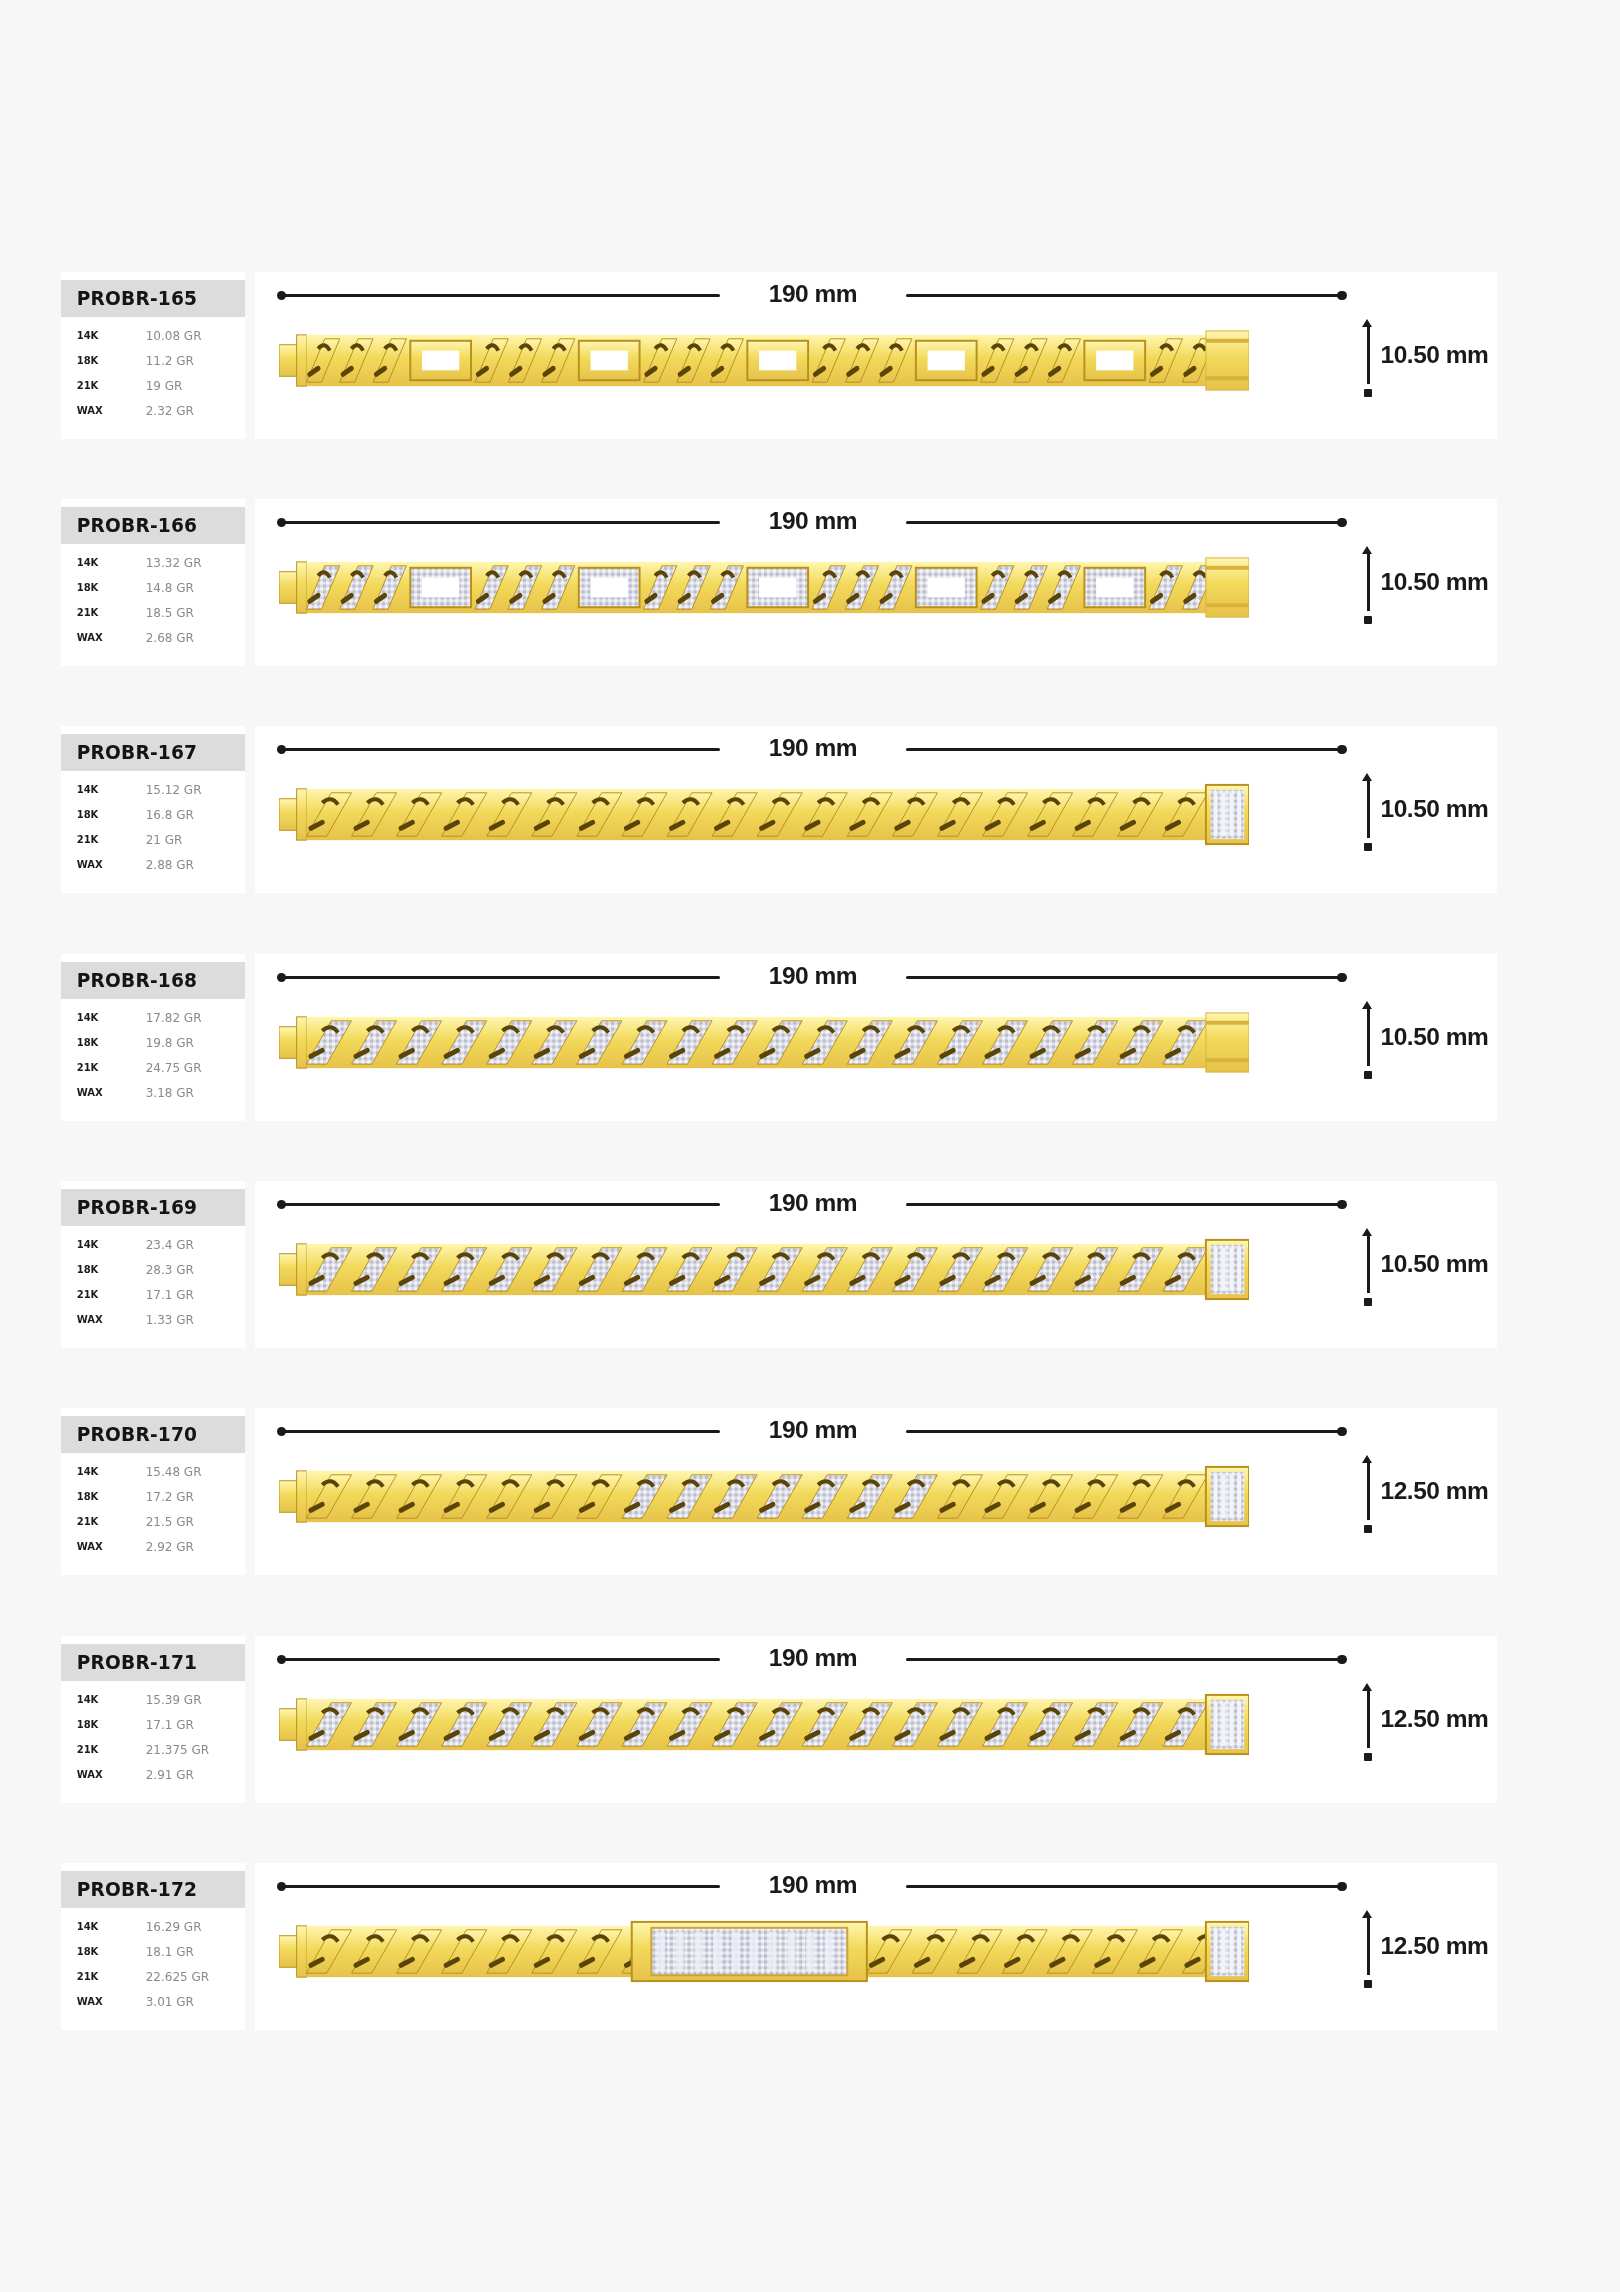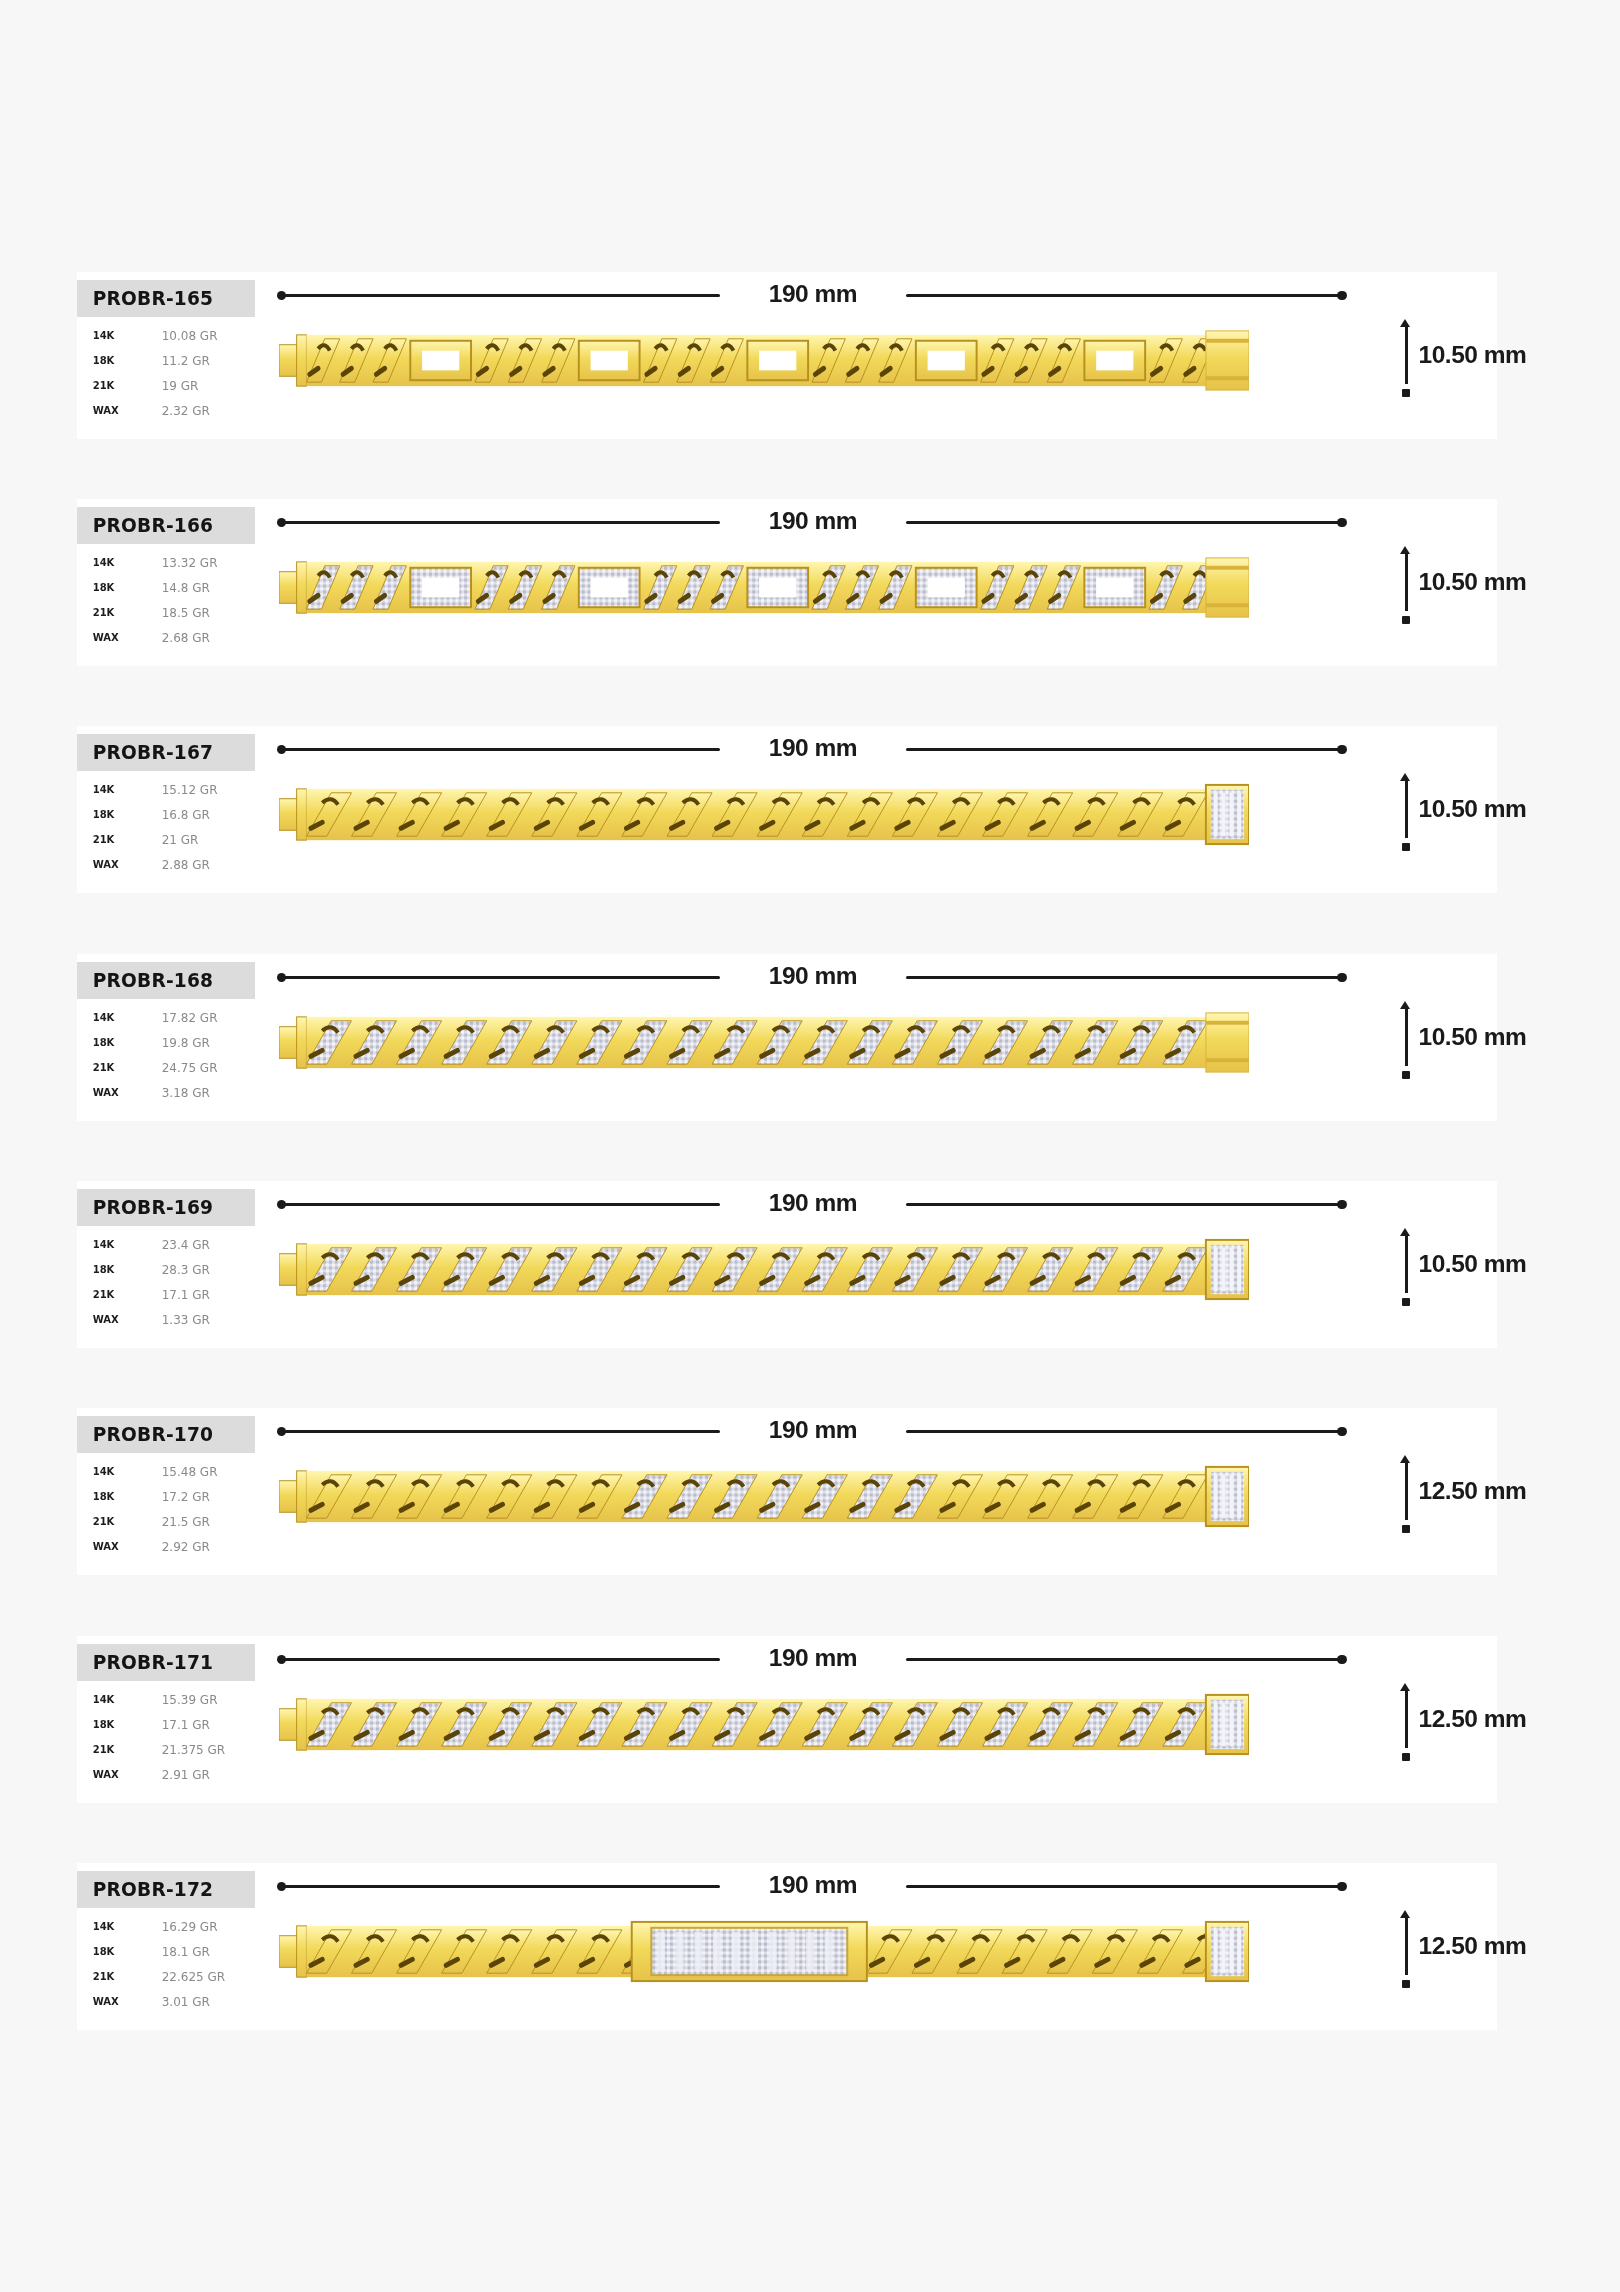--- a/index.html
+++ b/index.html
@@ -1,20 +1,20 @@
 <!DOCTYPE html>
 <html><head>
 <meta charset="utf-8">
 <style>
   * { box-sizing: border-box; margin: 0; padding: 0; }
   html, body { width: 1620px; height: 2293px; background: #f7f7f7; overflow: hidden; }
   body { position: relative; font-family: "Liberation Sans", sans-serif; color: #1a1a1a; }
 
   .row { position: absolute; left: 61px; width: 1436px; height: 167px; }
-  .info { position: absolute; left: 16px; top: 0; width: 184px; height: 167px; background: #ffffff; }
+  .info { position: absolute; left: 0; top: 0; width: 184px; height: 167px; background: #ffffff; }
   .code { position: absolute; left: 0; top: 7.8px; width: 184px; height: 37px; background: #dcdcdc;
           font-family: "DejaVu Sans", sans-serif; font-weight: bold; font-size: 18.6px; line-height: 37px;
           padding-left: 15.7px; color: #141414; letter-spacing: 0.2px; }
   .weights { position: absolute; left: 15.7px; top: 51px; }
   .wrow { display: flex; height: 25px; align-items: center; }
   .wlabel { width: 69px; font-family: "DejaVu Sans", sans-serif; font-weight: bold; font-size: 10px; color: #1d1d1d; }
   .wval { font-family: "DejaVu Sans", sans-serif; font-size: 12px; color: #8a8a8a; }
 
   .panel { position: absolute; left: 194px; top: 0; width: 1242px; height: 167px; background: #ffffff; }
   .len-line { position: absolute; top: 21.6px; height: 3.9px; background: #1a1a1a; border-radius: 2px; }
@@ -22,21 +22,21 @@
   .len-line.r { left: 651px; width: 437px; }
   .dot { position: absolute; top: 18.6px; width: 9.8px; height: 9.8px; border-radius: 50%; background: #1a1a1a; }
   .dot.l { left: 21.6px; }
   .dot.r { left: 1082px; }
   .len-label { position: absolute; left: 465px; width: 186px; top: 7.8px; text-align: center;
                font-family: "Liberation Sans", sans-serif; font-weight: bold; font-size: 24.5px; color: #1a1a1a; letter-spacing: -0.5px; }
 
   .chain { position: absolute; left: 23.5px; top: 53px; width: 970px; height: 71px; }
   .chain svg { width: 100%; height: 100%; display: block; }
 
-  .hdim { position: absolute; left: 1142px; top: 43px; width: 137px; height: 88px; text-align: center; }
+  .hdim { position: absolute; left: 1104px; top: 43px; width: 137px; height: 88px; text-align: center; }
   .hbar { position: absolute; left: 7.8px; top: 9.8px; width: 2.9px; height: 59px; background: #1a1a1a; }
   .hcap-t { position: absolute; left: 2.9px; top: 3.9px; width: 0; height: 0; border-left: 5.9px solid transparent; border-right: 5.9px solid transparent; border-bottom: 8.8px solid #1a1a1a; }
   .hcap-b { position: absolute; left: 4.9px; top: 74px; width: 7.8px; height: 7.8px; background: #1a1a1a; border-radius: 1px; }
   .hlabel { position: absolute; left: 21.6px; top: 25.5px; font-family: "Liberation Sans", sans-serif; font-weight: bold;
             font-size: 24.5px; color: #1a1a1a; white-space: nowrap; letter-spacing: -0.5px; }
 </style>
 </head>
 <body>
 
 <div id="catalog">

